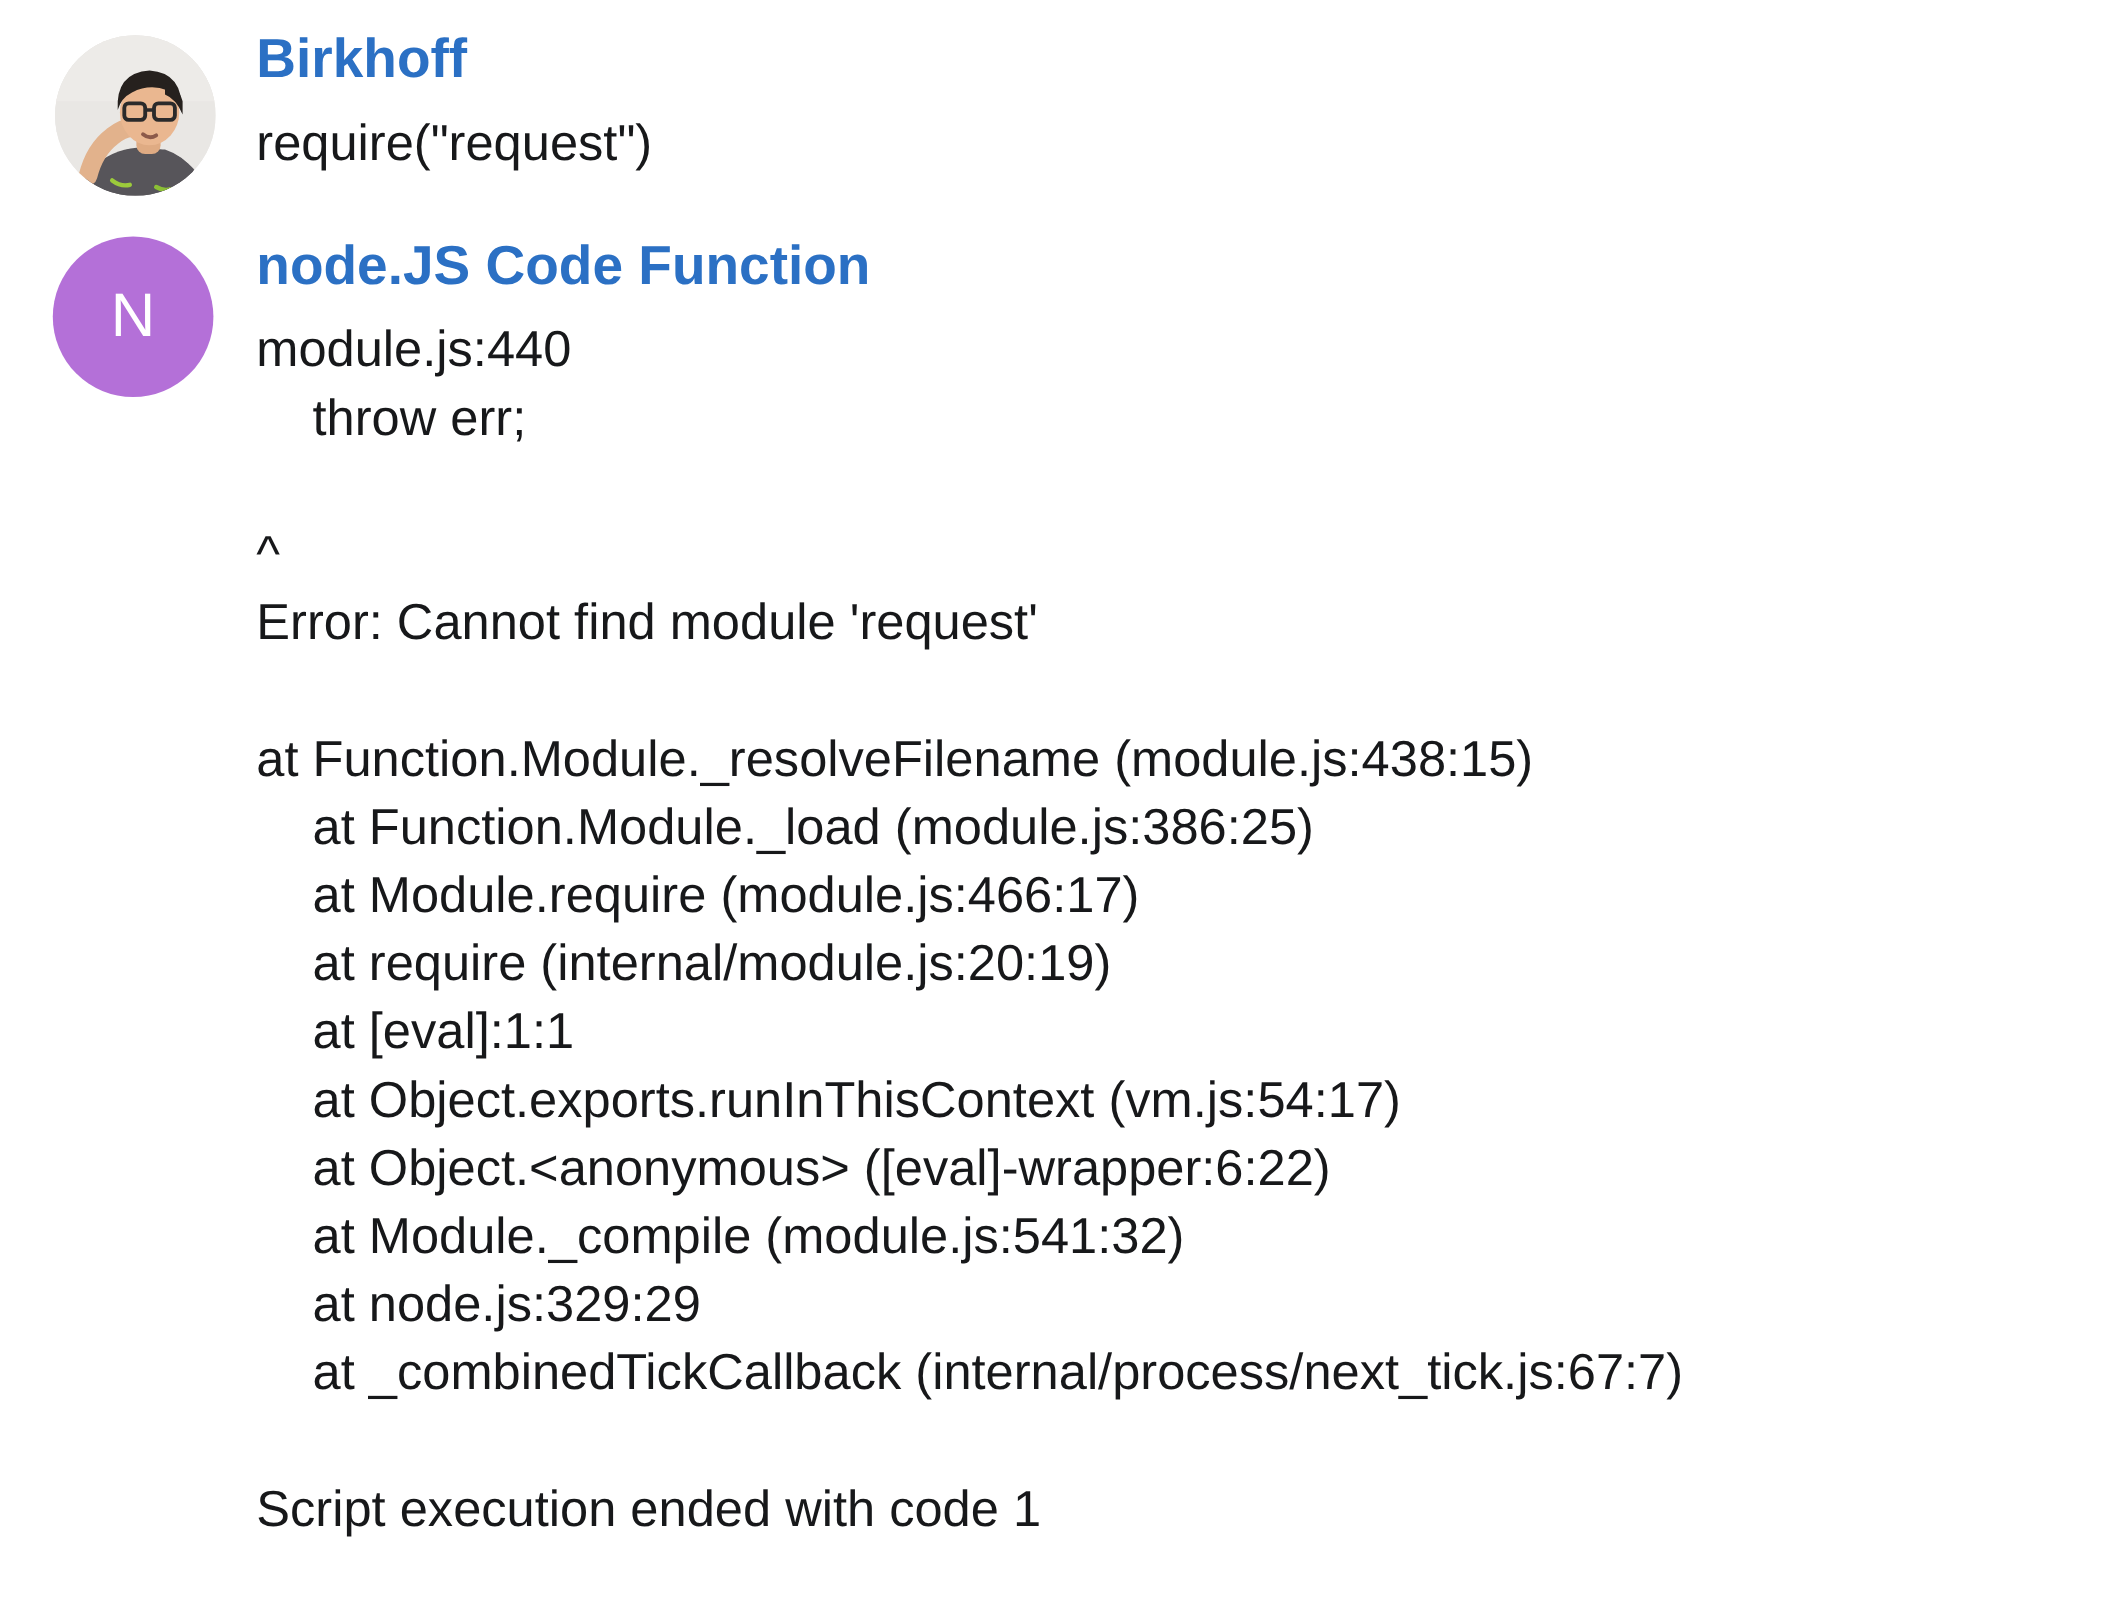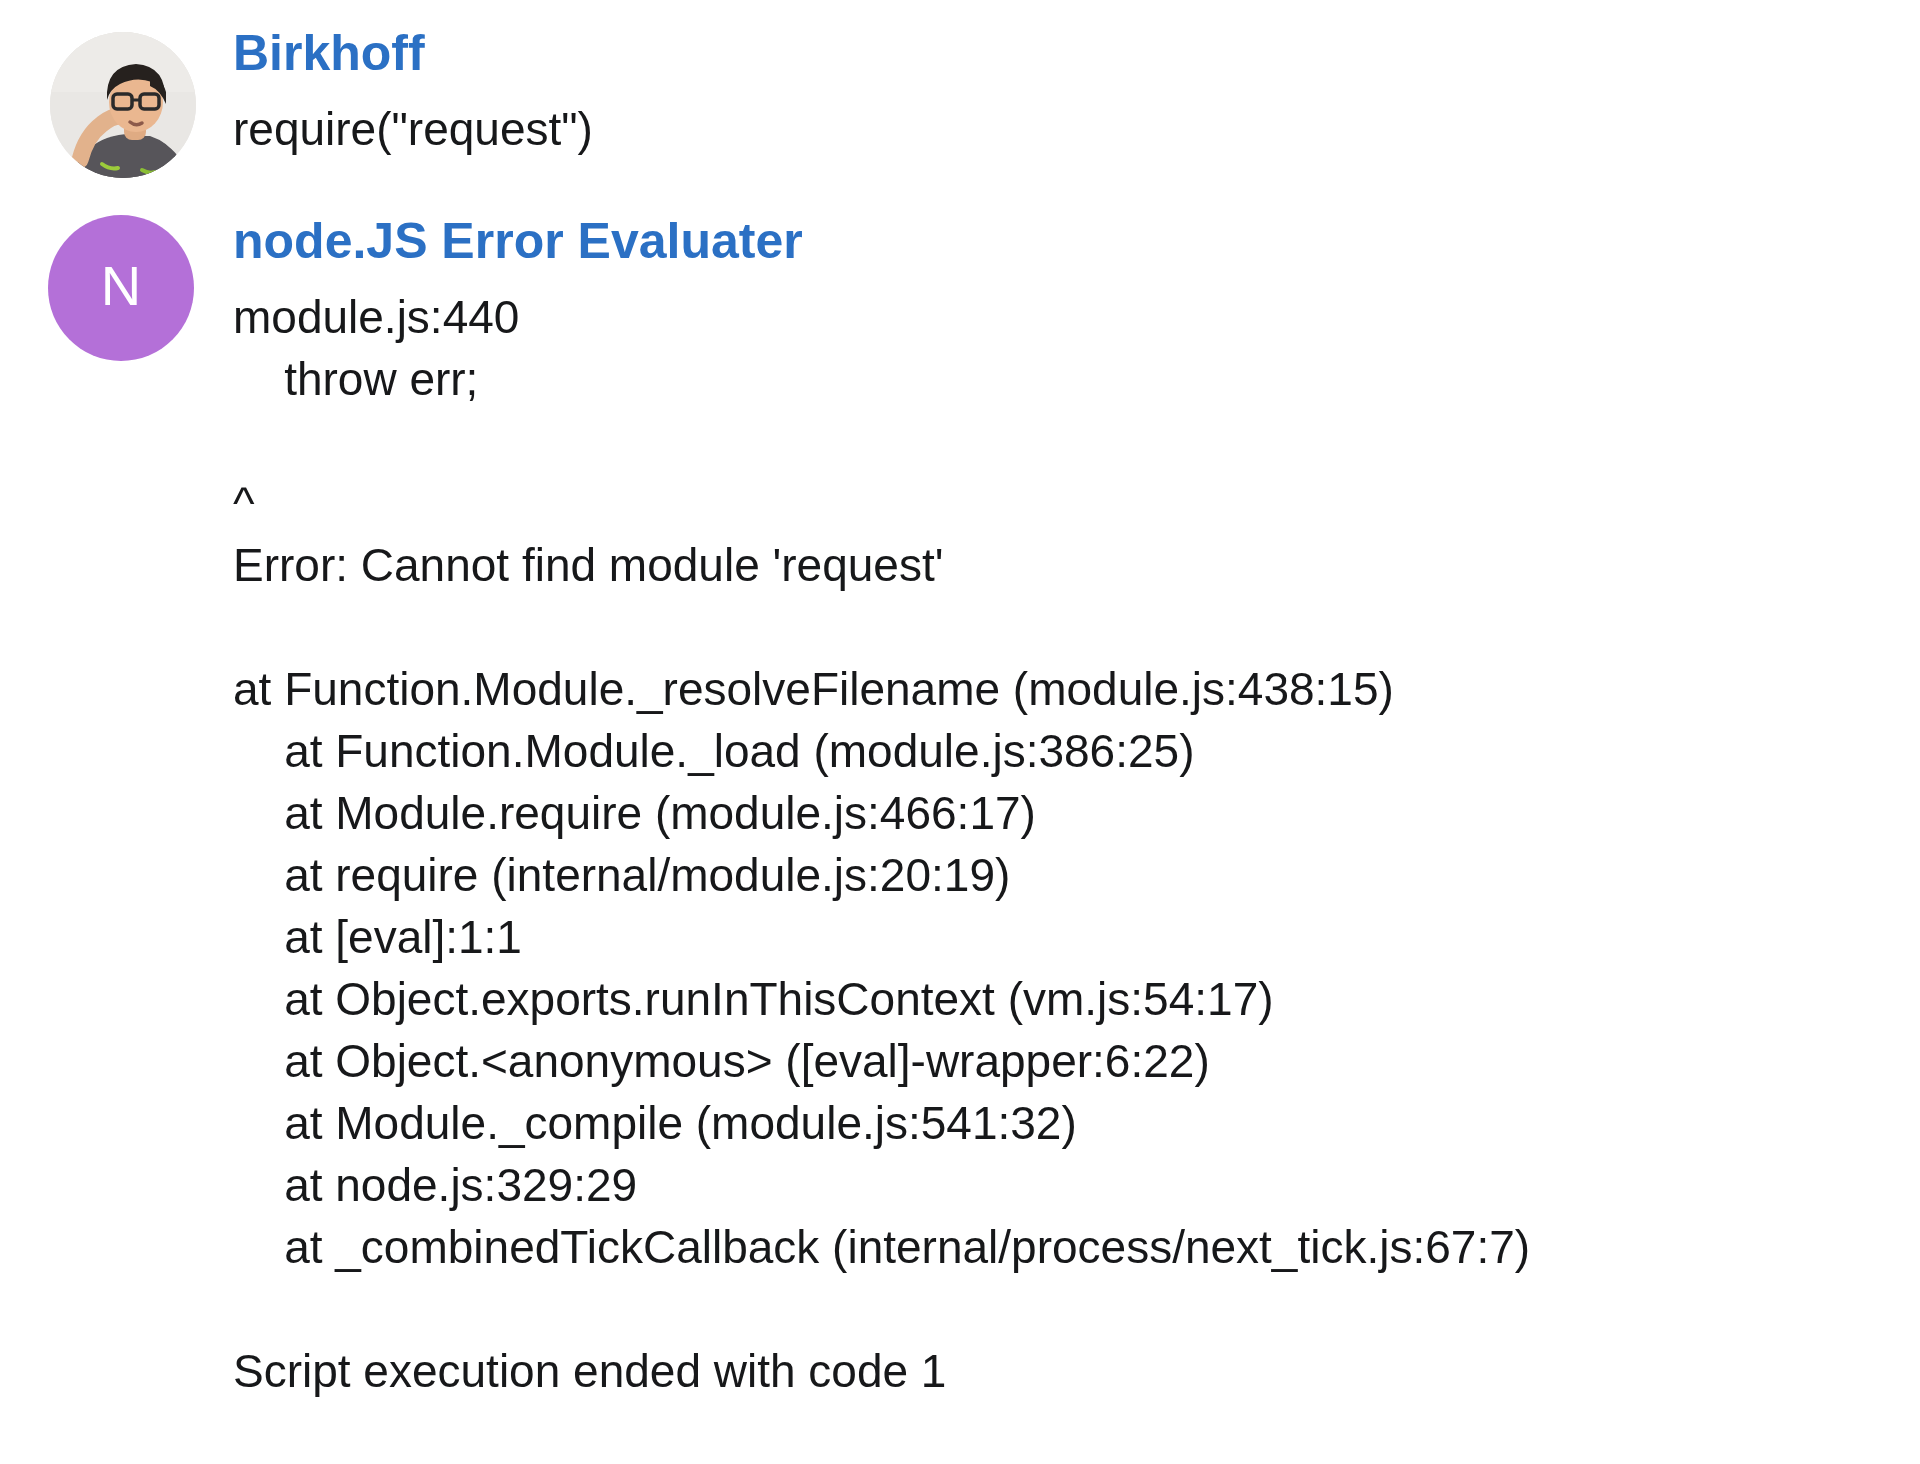--- a/index.html
+++ b/index.html
@@ -100,21 +100,21 @@
       <div class="sender-name">Birkhoff</div>
       <div class="msg-text">require("request")</div>
     </div>
   </div>
 
   <div class="message">
     <div class="avatar avatar-letter">
       <span>N</span>
     </div>
     <div class="content content-2">
-      <div class="sender-name">node.JS Error Evaluater</div>
+      <div class="sender-name">node.JS Code Function</div>
       <div class="msg-text">module.js:440
     throw err;
 
 ^
 Error: Cannot find module 'request'
 
 at Function.Module._resolveFilename (module.js:438:15)
     at Function.Module._load (module.js:386:25)
     at Module.require (module.js:466:17)
     at require (internal/module.js:20:19)

